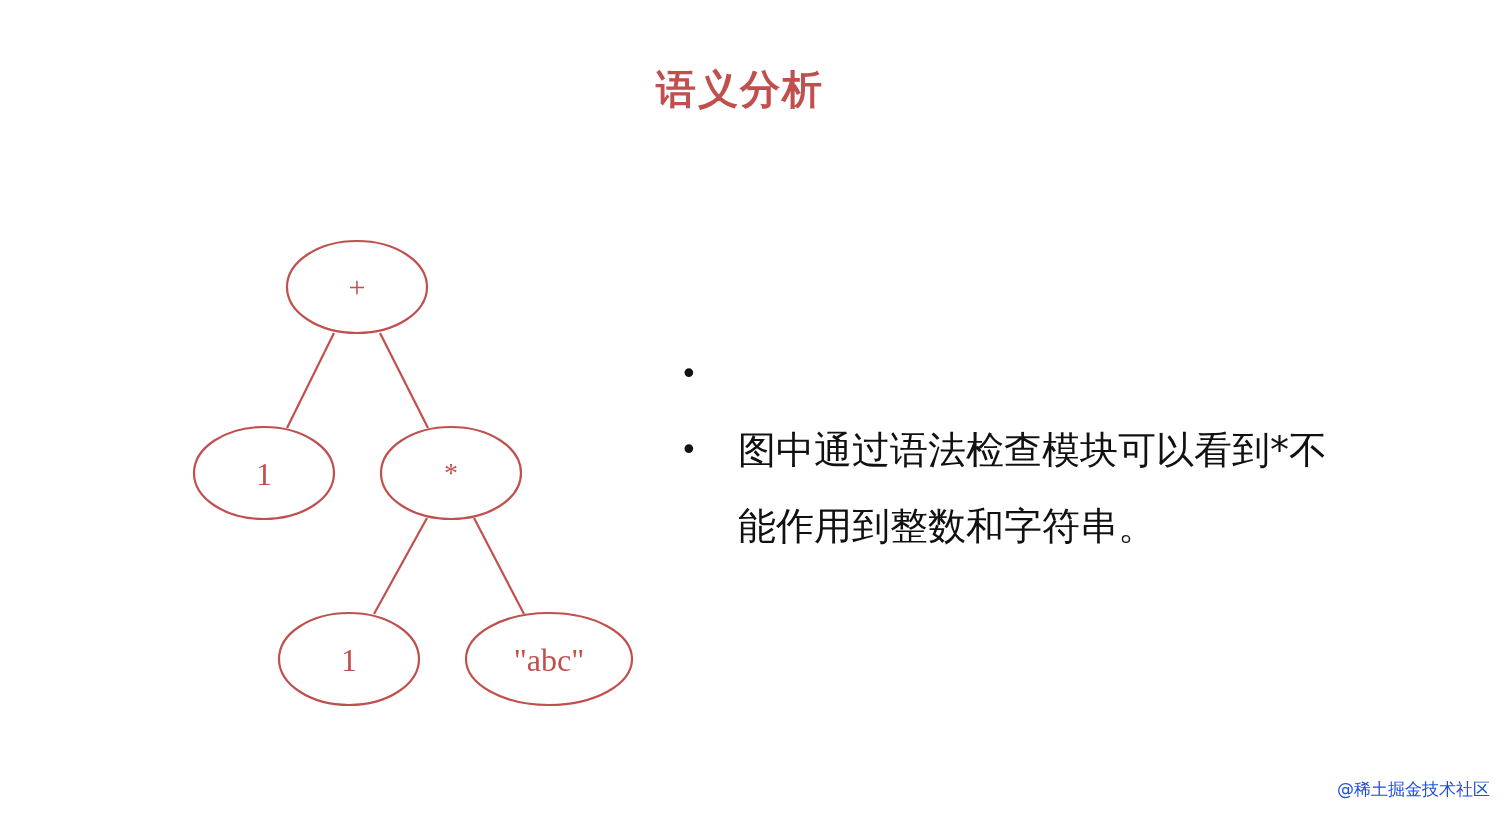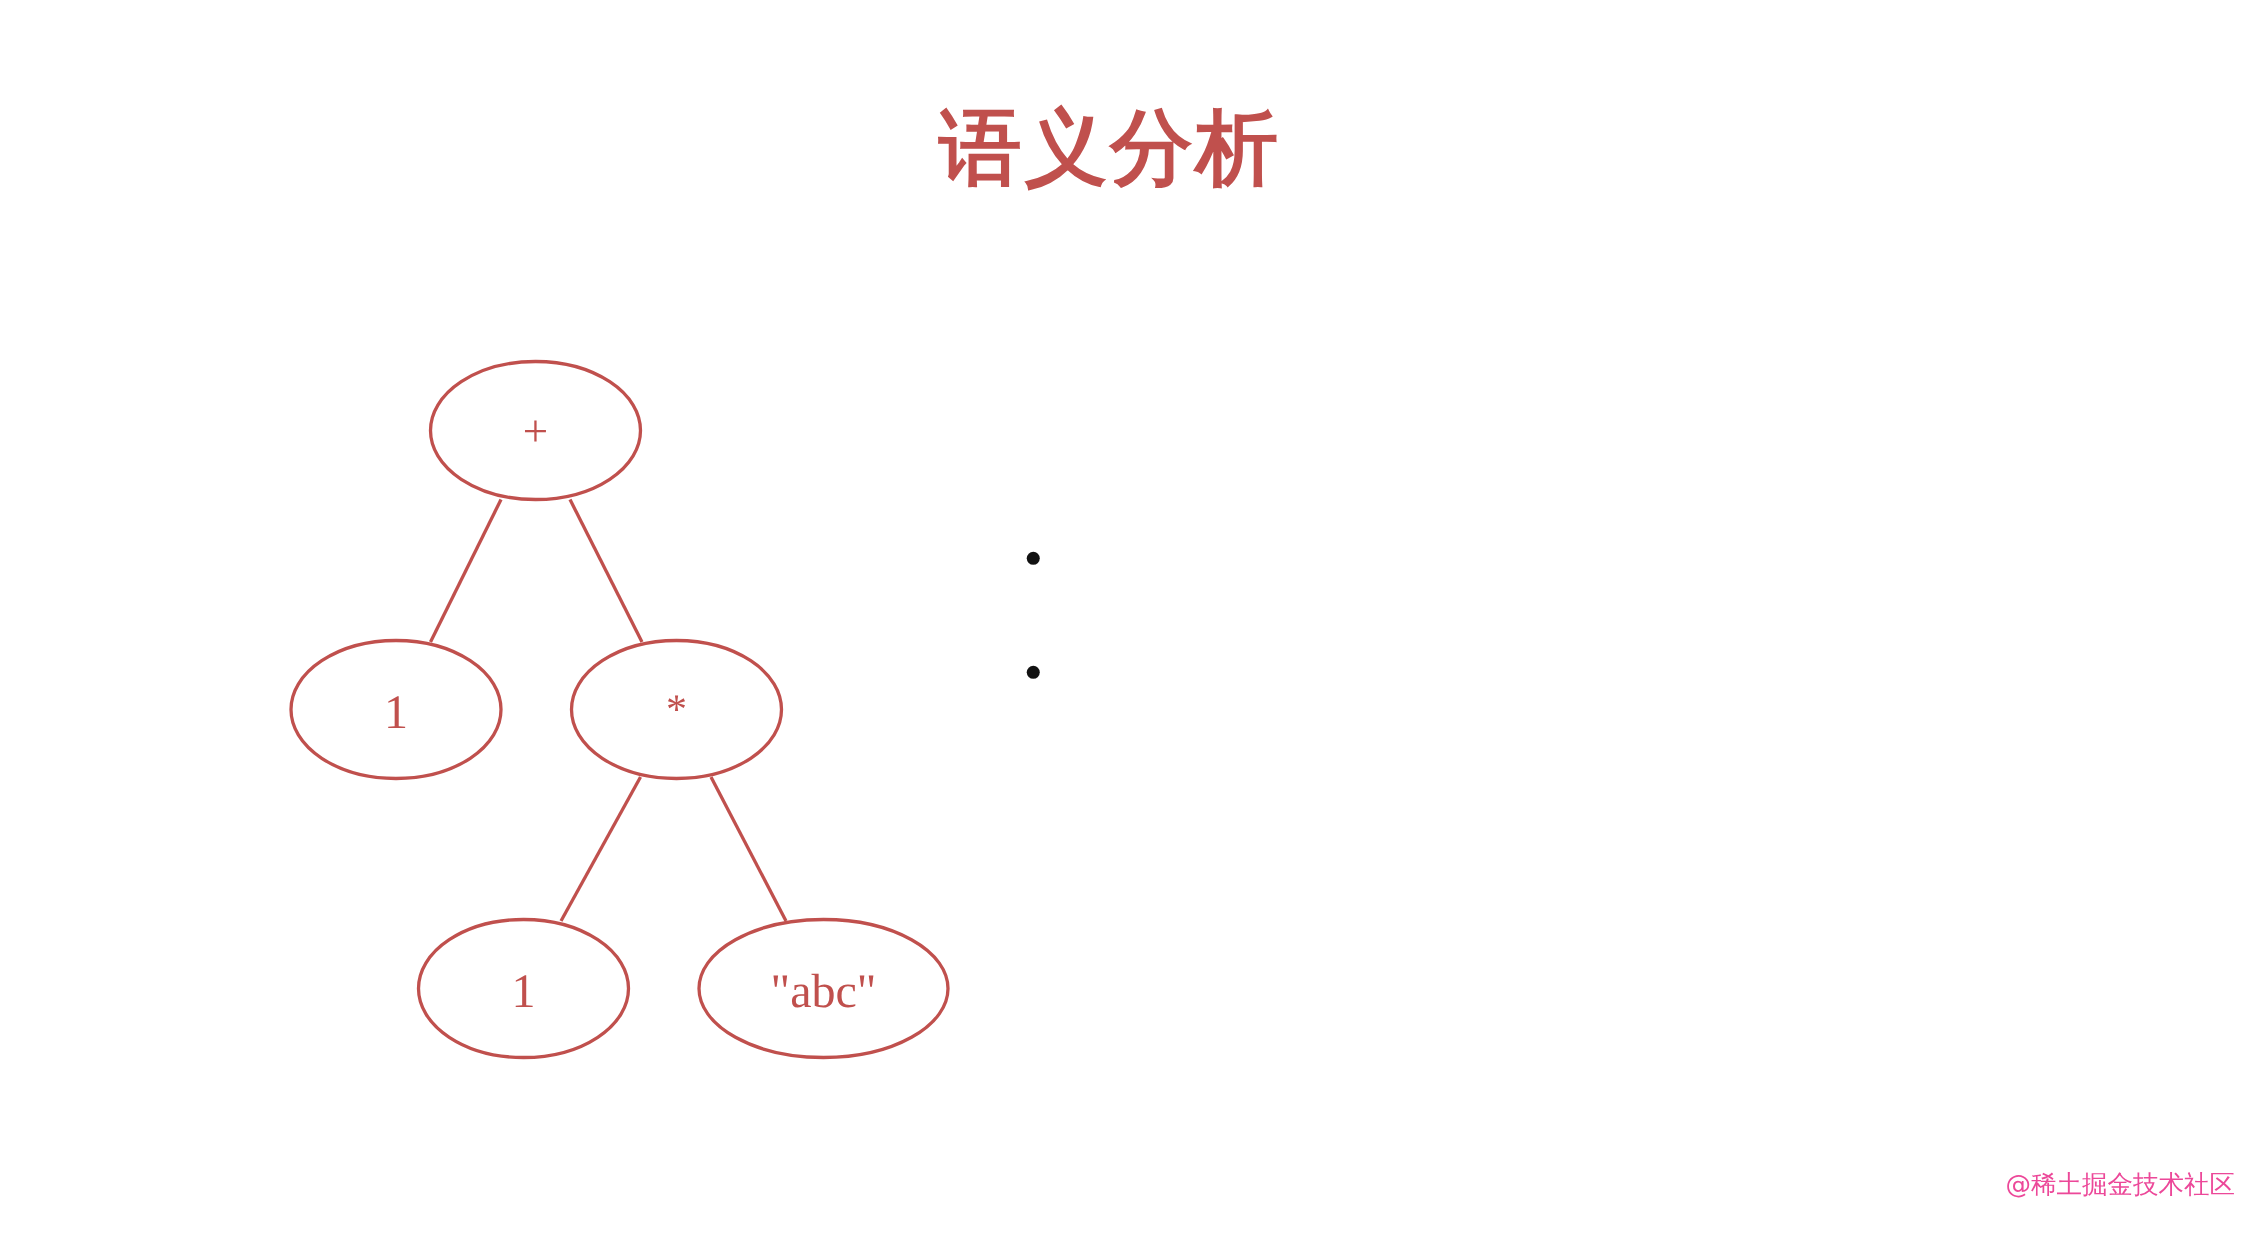--- a/index.html
+++ b/index.html
@@ -2,30 +2,30 @@
 <html><head>
 <meta charset="utf-8">
 <style>
   html, body { margin: 0; padding: 0; }
   body {
     width: 1512px; height: 823px; background: #ffffff; position: relative; overflow: hidden;
     font-family: "DejaVu Sans", "Liberation Sans", sans-serif;
   }
   .title {
     position: absolute; left: 0; width: 1480px; top: 62px; text-align: center;
-    font-size: 55px; font-weight: bold; color: #c0504d; letter-spacing: 2px;
+    font-size: 40px; font-weight: bold; color: #c0504d; letter-spacing: 2px;
   }
   .tree { position: absolute; left: 0; top: 0; width: 1512px; height: 823px; }
   .tree text { font-family: "Liberation Serif", "DejaVu Serif", serif; fill: #c0504d; }
   .bullets { position: absolute; left: 678px; top: 336px; width: 700px; }
   .bullet { display: flex; font-size: 38px; color: #111; line-height: 76px; }
   .dot { width: 58px; flex: none; font-size: 30px; padding-left: 2px; }
   .btext { width: 600px; }
   .watermark {
-    position: absolute; right: 22px; top: 778px; font-size: 17px; color: #ec4899;
+    position: absolute; right: 22px; top: 778px; font-size: 17px; color: #1d4ed8;
   }
 </style>
 </head>
 <body>
 
 <div class="title">语义分析</div>
 
 <svg class="tree" viewBox="0 0 1512 823">
   <g stroke="#c0504d" stroke-width="2.2" fill="none">
     <line x1="334" y1="333" x2="287" y2="428"></line>
@@ -44,16 +44,17 @@
   <text x="349" y="671" font-size="32" text-anchor="middle">1</text>
   <text x="549" y="671" font-size="32" text-anchor="middle">"abc"</text>
 </svg>
 
 <div class="bullets">
   <div class="bullet">
     <span class="dot">•</span>
   </div>
   <div class="bullet">
     <span class="dot">•</span>
+    <span class="btext">图中通过语法检查模块可以看到*不能作用到整数和字符串。</span>
   </div>
 </div>
 
 <div class="watermark">@稀土掘金技术社区</div>
 
 </body></html>

